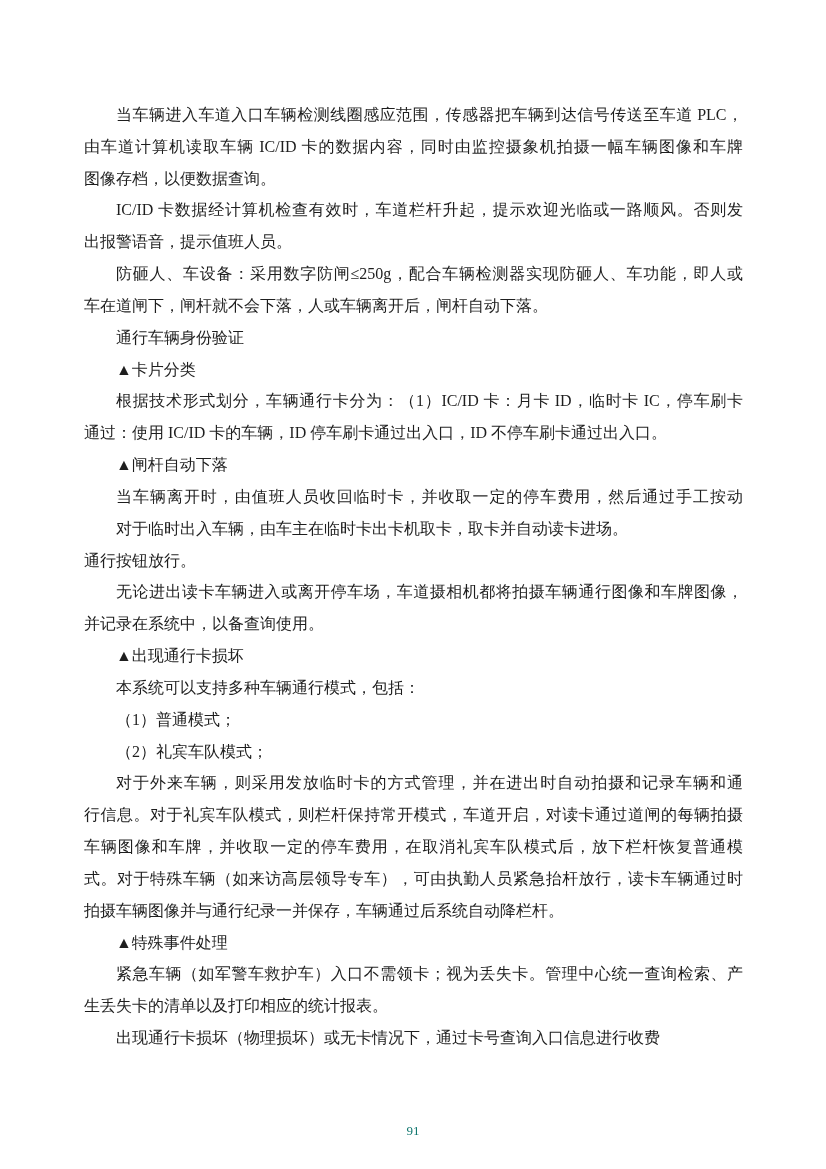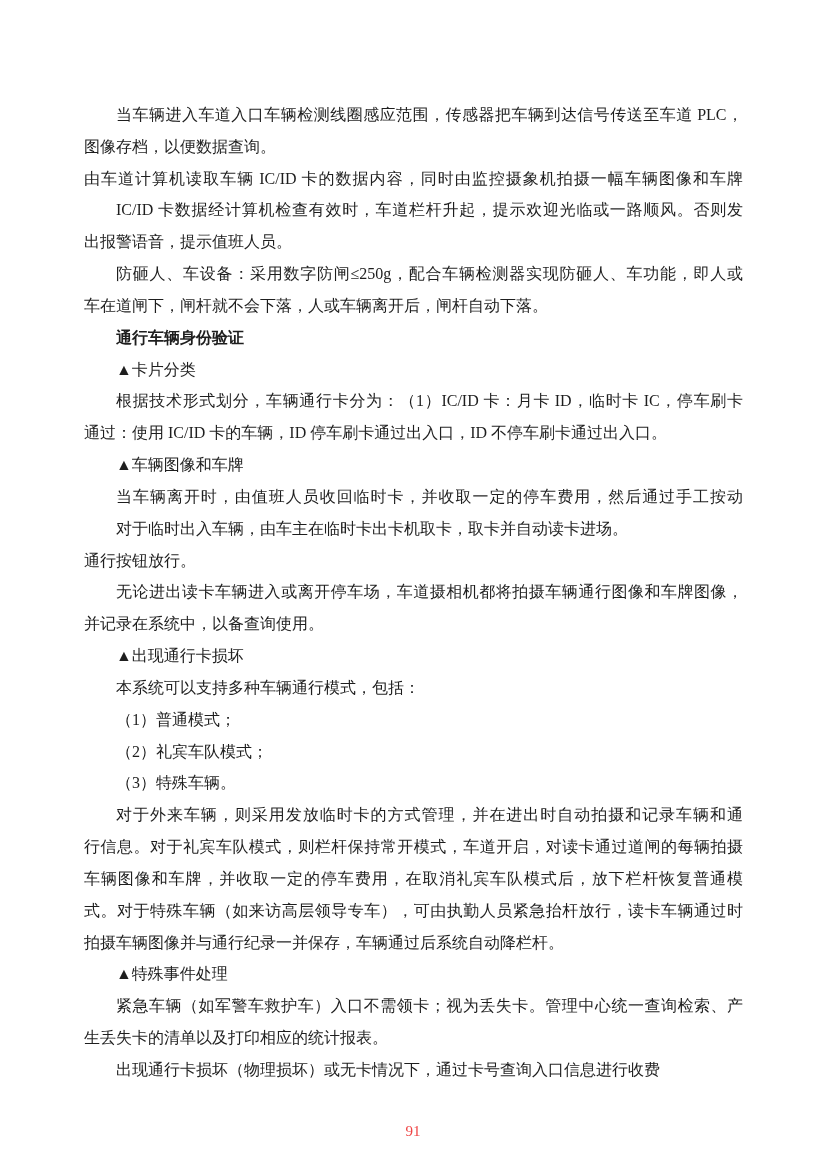--- a/index.html
+++ b/index.html
@@ -34,59 +34,58 @@
   .line.fill {
     white-space: normal;
     text-align: justify;
     text-align-last: justify;
     text-justify: inter-character;
   }
   .line.indent {
     text-indent: 32px;
   }
   .line.heading {
-    font-weight: bold;
+    font-weight: normal;
   }
   .page-number {
     position: absolute;
     left: 0;
     top: 1103px;
     width: 100%;
     text-align: center;
-    font-size: 15px;
-    color: #ef4444;
+    font-size: 13px;
+    color: #0f766e;
   }
 </style>
 </head>
 <body>
 
 <div class="page">
   <div class="content">
       <div class="line body indent fill">当车辆进入车道入口车辆检测线圈感应范围，传感器把车辆到达信号传送至车道 PLC，</div>
+      <div class="line body fill">由车道计算机读取车辆 IC/ID 卡的数据内容，同时由监控摄象机拍摄一幅车辆图像和车牌</div>
       <div class="line body">图像存档，以便数据查询。</div>
-      <div class="line body fill">由车道计算机读取车辆 IC/ID 卡的数据内容，同时由监控摄象机拍摄一幅车辆图像和车牌</div>
       <div class="line body indent fill">IC/ID 卡数据经计算机检查有效时，车道栏杆升起，提示欢迎光临或一路顺风。否则发</div>
       <div class="line body">出报警语音，提示值班人员。</div>
       <div class="line body indent fill">防砸人、车设备：采用数字防闸≤250g，配合车辆检测器实现防砸人、车功能，即人或</div>
       <div class="line body">车在道闸下，闸杆就不会下落，人或车辆离开后，闸杆自动下落。</div>
       <div class="line heading indent">通行车辆身份验证</div>
       <div class="line bullet indent">▲卡片分类</div>
       <div class="line body indent fill">根据技术形式划分，车辆通行卡分为：（1）IC/ID 卡：月卡 ID，临时卡 IC，停车刷卡</div>
       <div class="line body">通过：使用 IC/ID 卡的车辆，ID 停车刷卡通过出入口，ID 不停车刷卡通过出入口。</div>
-      <div class="line bullet indent">▲车辆图像和车牌</div>
+      <div class="line bullet indent">▲闸杆自动下落</div>
       <div class="line body indent fill">当车辆离开时，由值班人员收回临时卡，并收取一定的停车费用，然后通过手工按动</div>
       <div class="line body indent">对于临时出入车辆，由车主在临时卡出卡机取卡，取卡并自动读卡进场。</div>
       <div class="line body">通行按钮放行。</div>
       <div class="line body indent fill">无论进出读卡车辆进入或离开停车场，车道摄相机都将拍摄车辆通行图像和车牌图像，</div>
       <div class="line body">并记录在系统中，以备查询使用。</div>
       <div class="line bullet indent">▲出现通行卡损坏</div>
       <div class="line body indent">本系统可以支持多种车辆通行模式，包括：</div>
       <div class="line body indent">（1）普通模式；</div>
       <div class="line body indent">（2）礼宾车队模式；</div>
-      <div class="line body indent">（3）特殊车辆。</div>
       <div class="line body indent fill">对于外来车辆，则采用发放临时卡的方式管理，并在进出时自动拍摄和记录车辆和通</div>
       <div class="line body fill">行信息。对于礼宾车队模式，则栏杆保持常开模式，车道开启，对读卡通过道闸的每辆拍摄</div>
       <div class="line body fill">车辆图像和车牌，并收取一定的停车费用，在取消礼宾车队模式后，放下栏杆恢复普通模</div>
       <div class="line body fill">式。对于特殊车辆（如来访高层领导专车），可由执勤人员紧急抬杆放行，读卡车辆通过时</div>
       <div class="line body">拍摄车辆图像并与通行纪录一并保存，车辆通过后系统自动降栏杆。</div>
       <div class="line bullet indent">▲特殊事件处理</div>
       <div class="line body indent fill">紧急车辆（如军警车救护车）入口不需领卡；视为丢失卡。管理中心统一查询检索、产</div>
       <div class="line body">生丢失卡的清单以及打印相应的统计报表。</div>
       <div class="line body indent">出现通行卡损坏（物理损坏）或无卡情况下，通过卡号查询入口信息进行收费</div>
     </div>

